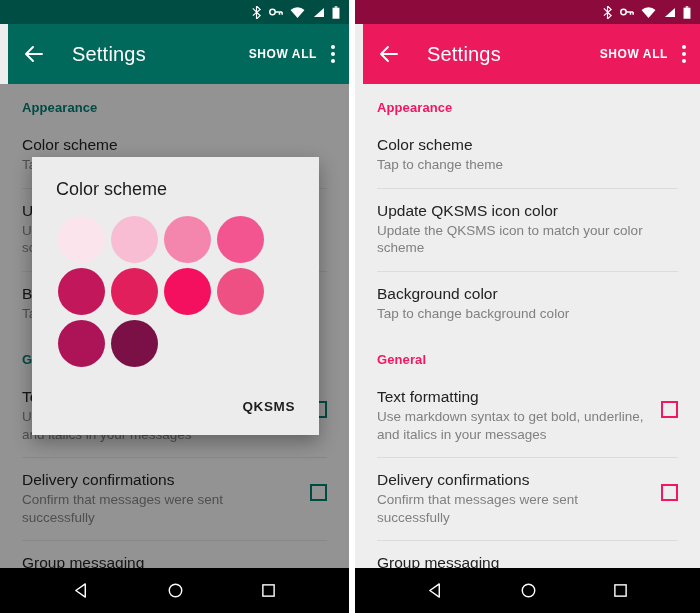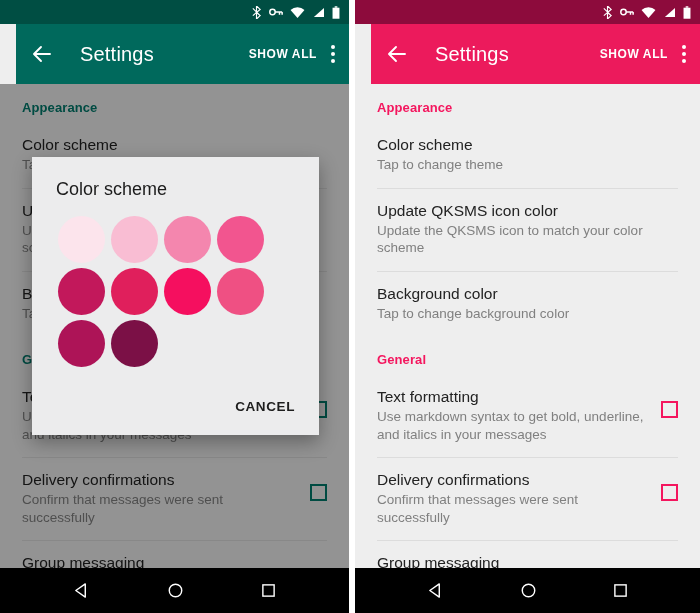--- a/index.html
+++ b/index.html
@@ -18,21 +18,21 @@
   
   .statusbar {
     position: absolute; top: 0; left: 0; right: 0; height: 24px;
     display: flex; align-items: center; justify-content: flex-end;
     padding-right: 9px; gap: 7px;
   }
   .statusbar .sico { display:block; }
 
   
   .appbar {
-    position: absolute; top: 24px; left: 16px; right: 0; height: 60px;
+    position: absolute; top: 24px; left: 8px; right: 0; height: 60px;
     display: flex; align-items: center; padding: 0 14px;
   }
   .back-arrow { width: 24px; height: 24px; flex: 0 0 auto; }
   .appbar-title {
     color: #ffffff; font-size: 20px; letter-spacing: .2px;
     margin-left: 26px; flex: 1 1 auto; white-space: nowrap;
   }
   .show-all {
     color: #ffffff; font-size: 12px; font-weight: bold; letter-spacing: .6px;
     margin-right: 14px; white-space: nowrap;
@@ -206,21 +206,21 @@
         <div class="swatch" style="background:#f486ae;"></div>
         <div class="swatch" style="background:#f2558f;"></div>
         <div class="swatch" style="background:#c2185b;"></div>
         <div class="swatch" style="background:#e01f5c;"></div>
         <div class="swatch" style="background:#f50f5f;"></div>
         <div class="swatch" style="background:#ef5083;"></div>
         <div class="swatch" style="background:#ad1457;"></div>
         <div class="swatch" style="background:#7b1046;"></div>
       </div>
       <div class="dialog-actions">
-        <button class="cancel-btn">CANCEL</button>
+        <button class="cancel-btn">QKSMS</button>
       </div>
     </div>
 
     <div class="navbar">
       <svg width="17" height="17" viewBox="0 0 18 18">
           <path d="M13 2 L3 9 L13 16 Z" fill="none" stroke="#fff" stroke-width="1.5" stroke-linejoin="round"></path>
         </svg>
       <svg width="17" height="17" viewBox="0 0 18 18">
           <circle cx="9" cy="9" r="6.6" fill="none" stroke="#fff" stroke-width="1.5"></circle>
         </svg>

